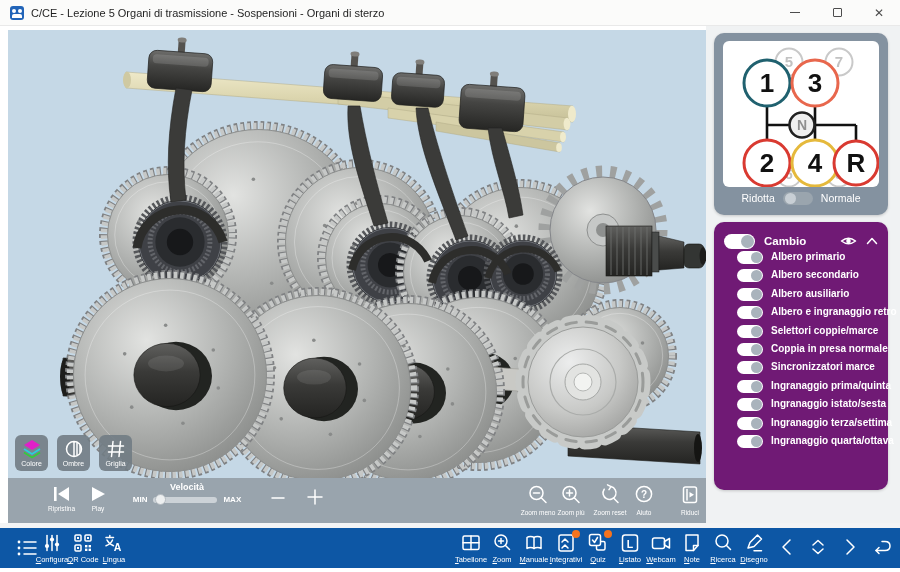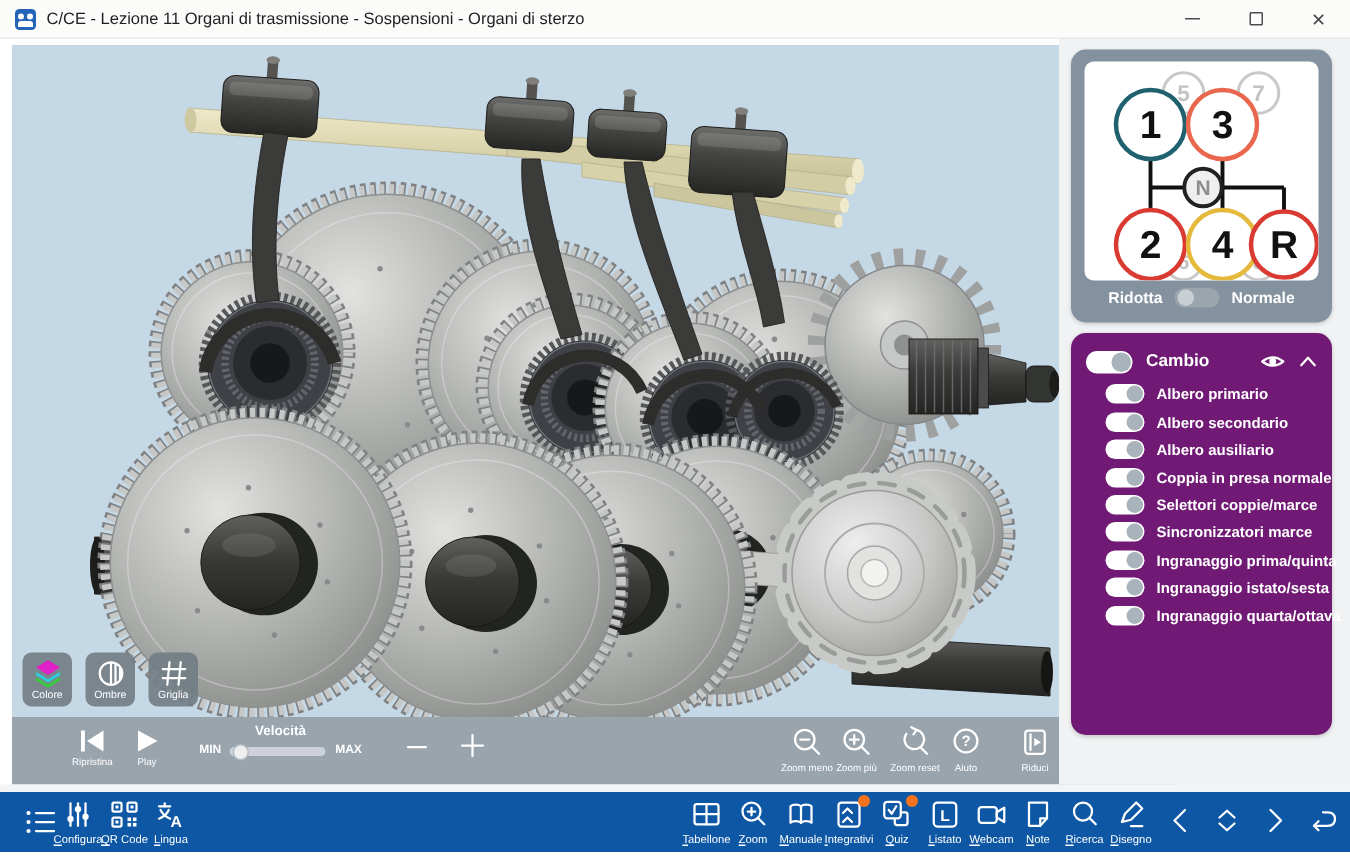--- a/index.html
+++ b/index.html
@@ -25,51 +25,51 @@
   .vbtn{width:33px;height:36px;background:rgba(113,124,132,.9);border-radius:6px;display:flex;flex-direction:column;
     align-items:center;justify-content:center;gap:1px}
   .vbtn .vlbl{font-size:7px;color:#fff}
 
   
   .controlbar{position:absolute;left:8px;top:478px;width:777px;height:45px;background:#99a4ad}
   .ctl{position:absolute;display:flex;flex-direction:column;align-items:center;color:#fff}
   .ctl .clbl{font-size:6.5px;margin-top:3px;white-space:nowrap}
   .speedgrp{position:absolute;left:118px;top:4px;width:122px;display:flex;flex-direction:column;align-items:center;color:#fff}
   .speedgrp .sl{font-size:9px;font-weight:bold;margin-bottom:3px}
-  .speedrow{display:flex;align-items:flex-end;gap:6px}
+  .speedrow{display:flex;align-items:center;gap:6px}
   .minmax{font-size:8px;font-weight:bold}
   .track{width:64px;height:6px;background:#ccd2d7;border-radius:3px;position:relative}
   .thumb{position:absolute;left:2px;top:-2.5px;width:11px;height:11px;background:#edeff0;border:1px solid #b3bac0;border-radius:50%}
   .flatbtn{position:absolute;color:#fff}
 
   
   .midstrip{position:absolute;left:0;top:523px;width:900px;height:5px;background:#f3f4f5}
   .rightcol{position:absolute;left:706px;top:26px;width:194px;height:497px;background:#f0f2f3}
 
   
   .shift-panel{position:absolute;left:714px;top:33px;width:174px;height:182px;background:#8492a0;border-radius:10px;
     box-shadow:0 1px 3px rgba(0,0,0,.18)}
   .shift-card{position:absolute;left:9px;top:8px;width:156px;height:146px;background:#fff;border-radius:6px;overflow:hidden}
-  .shift-toggle-row{position:absolute;left:0;right:0;top:159px;display:flex;justify-content:center;align-items:center;gap:8px;
-    color:#fff;font-size:10.5px;font-weight:bold}
+  .shift-toggle-row{position:absolute;left:0;right:0;top:159px;display:flex;justify-content:center;gap:8px;
+    color:#fff;font-size:10.5px;font-weight:normal}
 
   
   .tg{position:relative;display:inline-block;width:26px;height:13px;background:#fff;border-radius:7px;flex:0 0 auto}
   .tg .knob{position:absolute;right:1px;top:1px;width:11px;height:11px;border-radius:50%;background:#a9b3bc}
   .tg.big{width:31px;height:15px;border-radius:8px}
   .tg.big .knob{width:13px;height:13px}
   .tg.gray{background:#9aa5ae;width:30px;height:13px}
   .tg.gray .knob{left:2px;right:auto;background:#c8cfd5}
 
   
   .layers-panel{position:absolute;left:714px;top:222px;width:174px;height:268px;background:#701a75;border-radius:10px;
     padding:9px 10px 6px 10px;box-shadow:0 1px 3px rgba(0,0,0,.18)}
   .layers-header{display:flex;align-items:center;gap:9px;color:#fff;font-weight:bold;font-size:11.5px;height:20px}
   .layers-header .sp{flex:1}
-  .layer-item{display:flex;align-items:flex-end;gap:8px;height:18.4px;padding-left:13px;color:#fff;font-weight:bold;font-size:10px;white-space:nowrap}
+  .layer-item{display:flex;align-items:flex-start;gap:8px;height:18.4px;padding-left:13px;color:#fff;font-weight:bold;font-size:10px;white-space:nowrap}
 
   
   .toolbar{position:absolute;left:0;top:528px;width:900px;height:40px;background:#0d57a5;color:#fff}
   .tbi{position:absolute;top:4px;width:46px;display:flex;flex-direction:column;align-items:center;gap:1px}
   .tbi.iconly{top:9px}
   .tbi .lbl{font-size:7.5px;white-space:nowrap}
   .tbi svg *{stroke:#fff;stroke-width:1.5;fill:none;stroke-linecap:round;stroke-linejoin:round}
   .tbi svg .f{fill:#fff;stroke:none}
   .tbi svg .bg{fill:#0d57a5;stroke:#fff}
   .badge{position:absolute;width:8px;height:8px;border-radius:50%;background:#f5731e;top:-2px;right:9px}
@@ -77,21 +77,21 @@
 
   
   .wicon *{stroke:#fff;stroke-width:1.5;fill:none;stroke-linecap:round;stroke-linejoin:round}
   .wicon .f{fill:#fff;stroke:none}
 </style>
 </head>
 <body>
 
 <div class="titlebar">
   <div class="app-icon"></div>
-  <div class="title-text">C/CE - Lezione 11 Organi di trasmissione - Sospensioni - Organi di sterzo</div>
+  <div class="title-text">C/CE - Lezione 5 Organi di trasmissione - Sospensioni - Organi di sterzo</div>
   <div class="winbtns">
     <div class="wbtn">
         <div class="min"></div>
       </div>
     <div class="wbtn">
         <div class="max"></div>
       </div>
     <div class="wbtn">
         <span class="cls">✕</span>
       </div>
@@ -597,45 +597,57 @@
   <div class="layer-item">
     <span class="tg">
         <span class="knob"></span>
       </span>
     <span>Albero ausiliario</span>
   </div>
   <div class="layer-item">
     <span class="tg">
         <span class="knob"></span>
       </span>
+    <span>Albero e ingranaggio retro</span>
+  </div>
+  <div class="layer-item">
+    <span class="tg">
+        <span class="knob"></span>
+      </span>
+    <span>Selettori coppie/marce</span>
+  </div>
+  <div class="layer-item">
+    <span class="tg">
+        <span class="knob"></span>
+      </span>
     <span>Coppia in presa normale</span>
   </div>
   <div class="layer-item">
     <span class="tg">
         <span class="knob"></span>
       </span>
-    <span>Selettori coppie/marce</span>
-  </div>
-  <div class="layer-item">
-    <span class="tg">
-        <span class="knob"></span>
-      </span>
     <span>Sincronizzatori marce</span>
   </div>
   <div class="layer-item">
     <span class="tg">
         <span class="knob"></span>
       </span>
     <span>Ingranaggio prima/quinta</span>
   </div>
   <div class="layer-item">
     <span class="tg">
         <span class="knob"></span>
       </span>
     <span>Ingranaggio istato/sesta</span>
+  </div>
+  <div class="layer-item">
+    <span class="tg">
+        <span class="knob"></span>
+      </span>
+    <span>Ingranaggio terza/settima</span>
   </div>
   <div class="layer-item">
     <span class="tg">
         <span class="knob"></span>
       </span>
     <span>Ingranaggio quarta/ottava</span>
   </div>
 </div>
 
 <div class="toolbar">

